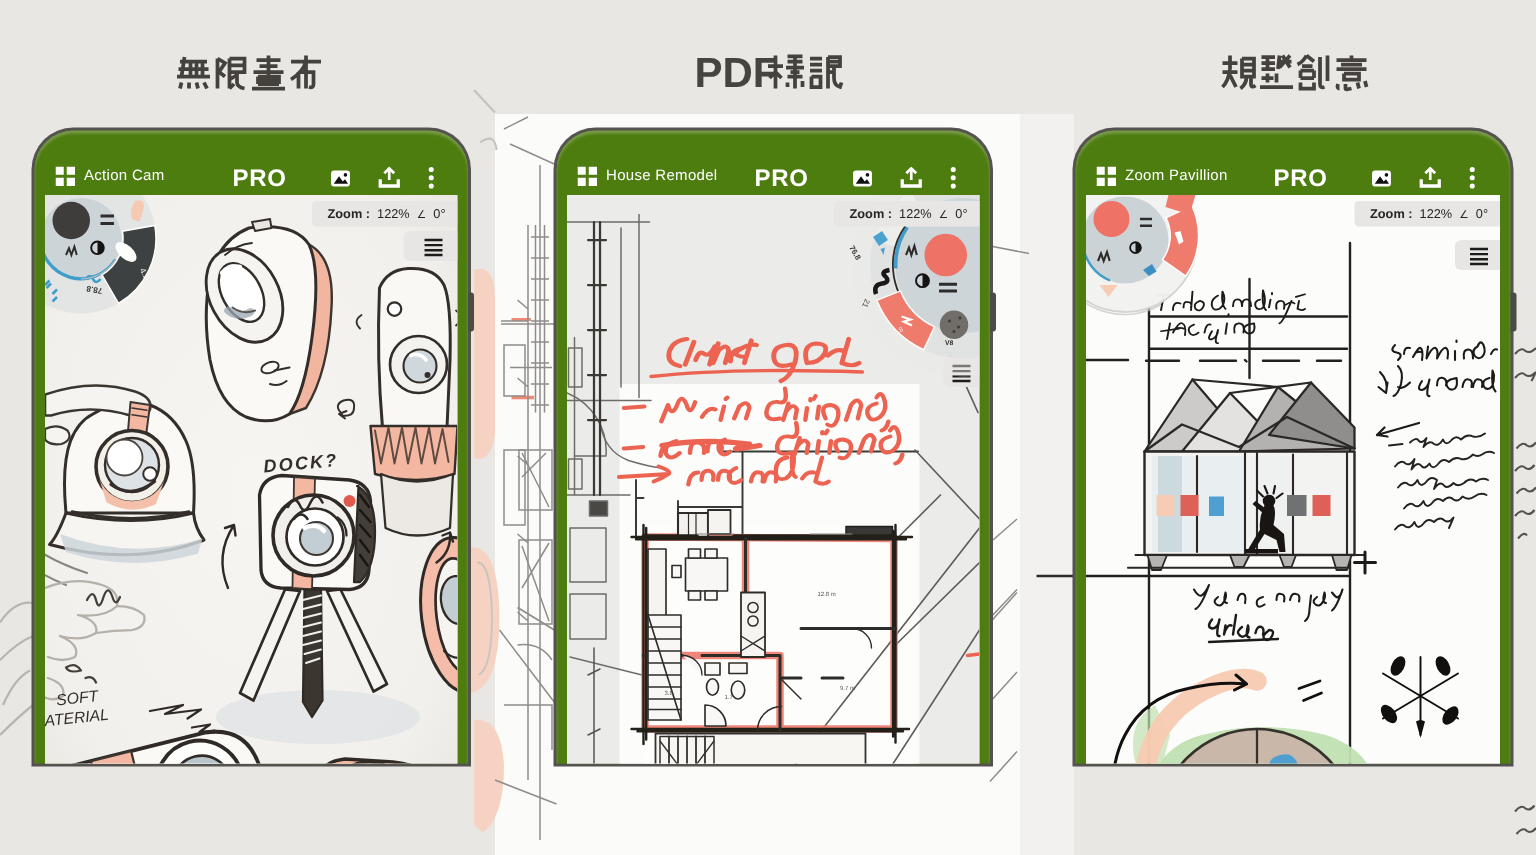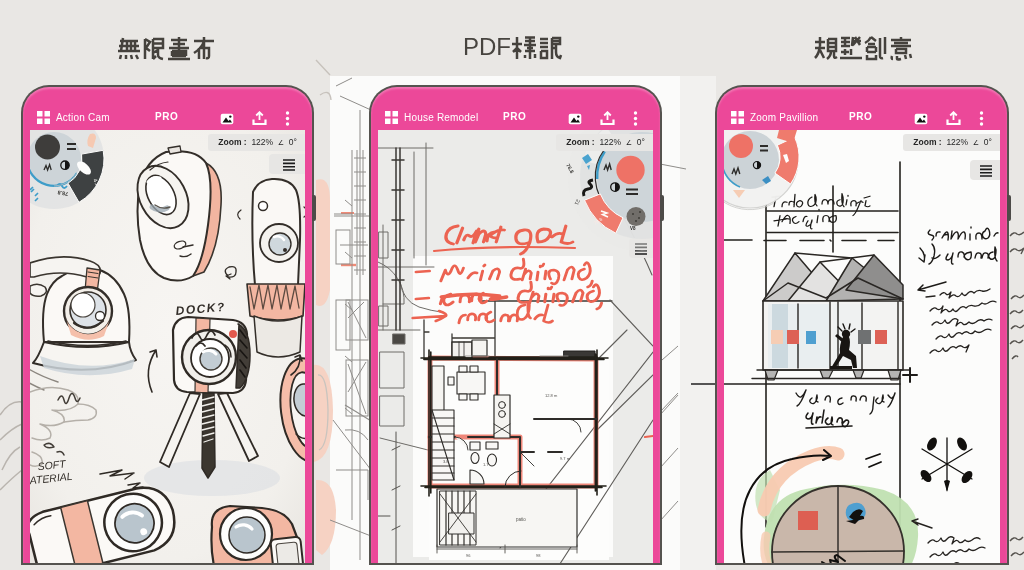--- a/index.html
+++ b/index.html
@@ -1,20 +1,20 @@
 <!DOCTYPE html>
 <html><head><meta charset="utf-8">
 <style>
 html,body{margin:0;padding:0;}
 body{width:1024px;height:570px;overflow:hidden;position:relative;background:#e9e7e4;font-family:"Liberation Sans",sans-serif;}
 .abs{position:absolute;}
-.phone{position:absolute;top:87px;height:476px;background:#ec4899;border-radius:26px 26px 0 0;box-shadow:0 0 0 2px #55534f, inset 0 2px 2px rgba(255,255,255,.25);}
+.phone{position:absolute;top:87px;height:422px;background:#4d7c0f;border-radius:26px 26px 0 0;box-shadow:0 0 0 2px #55534f, inset 0 2px 2px rgba(255,255,255,.25);}
 .screen{position:absolute;left:7px;right:7px;top:43px;bottom:0;overflow:hidden;}
 .hname{position:absolute;color:#fff;font-size:10px;letter-spacing:.2px;}
-.hpro{position:absolute;color:#fff;font-size:10px;font-weight:bold;letter-spacing:.5px;}
+.hpro{position:absolute;color:#fff;font-size:16px;font-weight:bold;letter-spacing:.5px;}
 .zoombar{position:absolute;top:4px;right:0;width:97px;height:17px;background:#e7e6e4;border-radius:3px 0 0 3px;color:#262626;font-size:8.5px;line-height:17px;text-align:right;padding-right:8px;box-sizing:border-box;}
 .zoombar b{font-weight:bold;}
 .menubtn{position:absolute;background:#e7e6e4;border-radius:4px 0 0 4px;}
 </style></head>
 <body>
 
 <div class="abs" style="left:330px;top:76px;width:350px;height:494px;background:#fbfbfa;"></div>
 
 <div class="abs" style="left:680px;top:76px;width:36px;height:494px;background:#f2f1ef;"></div>
 
@@ -72,21 +72,21 @@
       <path d="M3 3 L3 23 M3 3 L8 6 L4 12 L8 15 M11 3 L21 3 L21 12 L11 12 L11 3 M11 7.5 L21 7.5 M11 12 L11 23 M11 17 L16 14 M16 12 L16 19 Q16 22 21 23 M11 23 L14 20"></path>
     </g>
 <g transform="translate(50,0)">
       <path d="M4 4 L20 4 M12 1 L12 17 M6 8 L18 8 M2 12 L22 12 M5 15 L19 15 L19 20 M5 15 L5 20 M5 17.5 L19 17.5 M5 20 L19 20 M1 23 L23 23"></path>
     </g>
 <g transform="translate(75,0)">
       <path d="M2 5 L22 5 M12 1 L12 5 M12 5 Q10 12 2 17 M7 12 L7 23 M7 12 L17 12 L17 20 Q17 23 14 22 M12 5 L12 23"></path>
     </g>
 </svg>
 
-<div class="abs" style="left:463px;top:33px;font-size:24px;font-weight:normal;color:#47443f;letter-spacing:0px;">PDF</div>
+<div class="abs" style="left:463px;top:33px;font-size:28px;font-weight:bold;color:#47443f;letter-spacing:0px;">PDF</div>
 <svg class="abs" style="left:511px;top:36px" width="52" height="26" viewBox="0 0 52 26" stroke="#45423d" stroke-width="2.5" fill="none">
 <g>
       <path d="M6 1 L6 23 M1 8 L11 8 M2 16 L6 12 M6 12 L10 16 M14 5 L24 5 M14 1.5 L24 1.5 M19 1 L19 9 M13 9 L25 9 M16 12 L22 12 M14 15 L24 15 M19 9 L19 23 M14 19 L14 22 M24 18 L24 22"></path>
     </g>
 <g transform="translate(27,0)">
       <path d="M2 3 L10 3 M2 7 L10 7 M2 11 L10 11 M3 15 L9 15 L9 22 L3 22 L3 15 M14 2 L22 2 L22 8 L14 8 L14 2 M14 5 L22 5 M14 8 L14 23 M14 12 L19 12 M18 8 L18 16 Q18 21 22 22 L23 19"></path>
     </g>
 </svg>
 
 <svg class="abs" style="left:814px;top:36px" width="100" height="26" viewBox="0 0 100 26" stroke="#45423d" stroke-width="2.5" fill="none">

